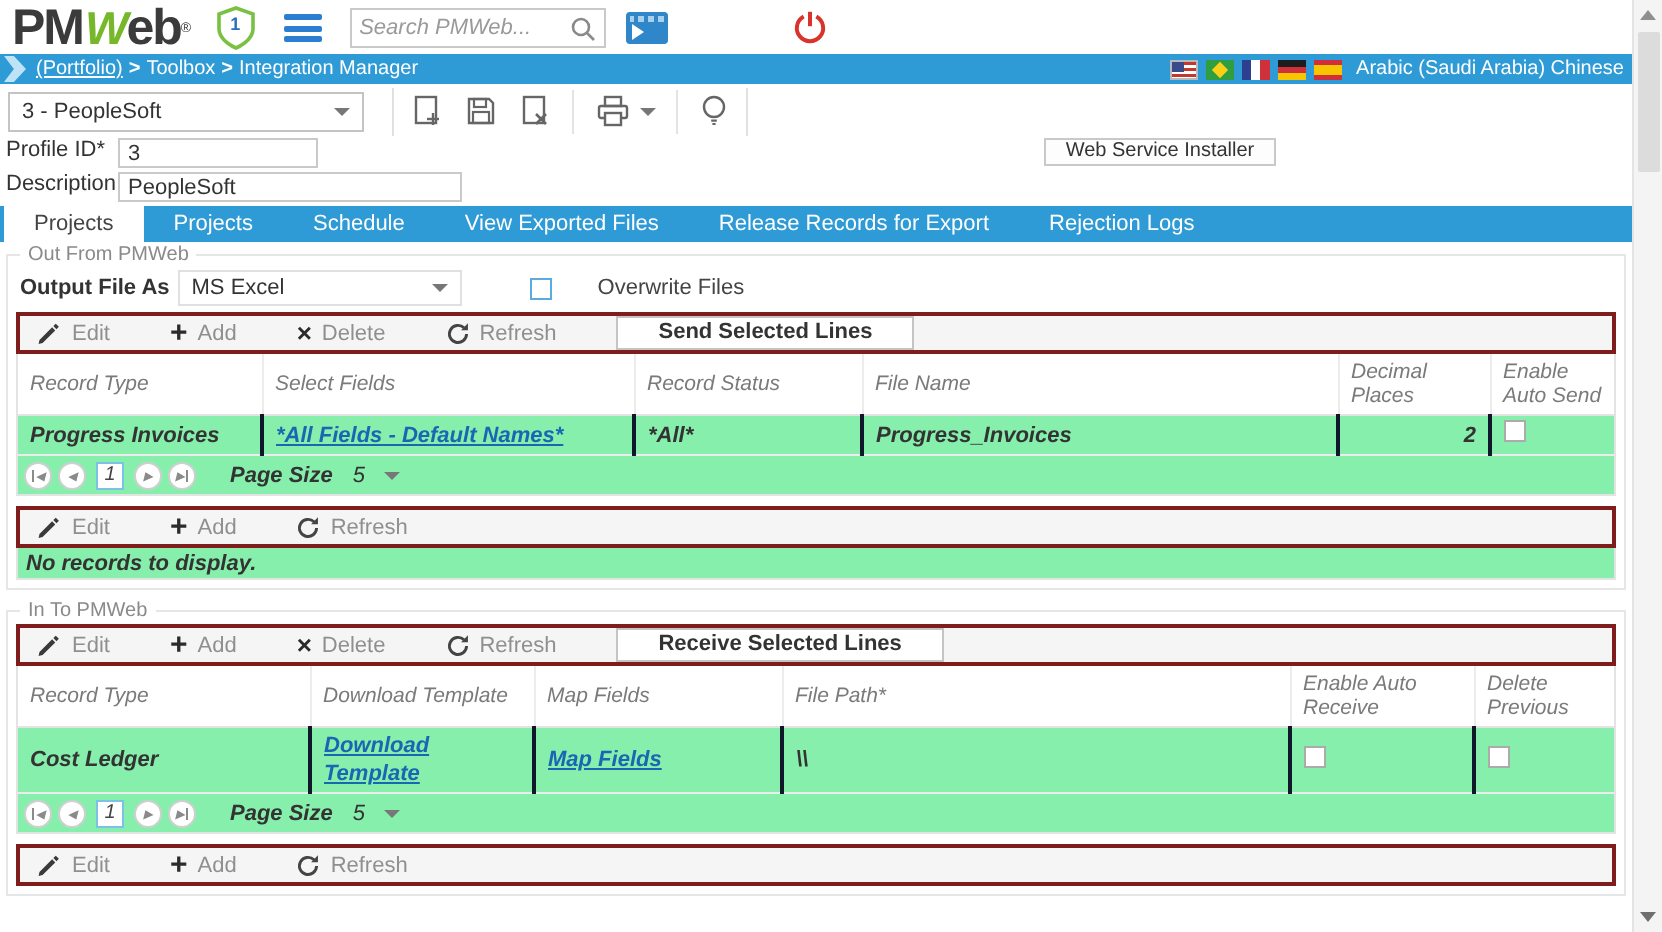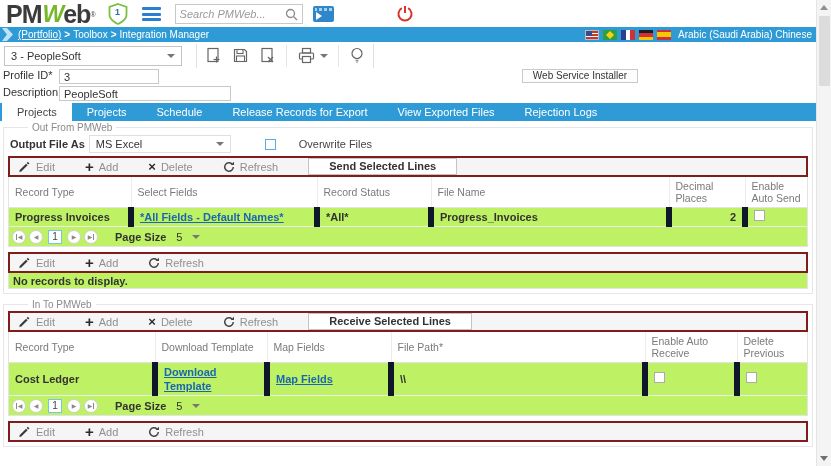--- a/index.html
+++ b/index.html
@@ -65,44 +65,44 @@
   .in-desc { width:172px; }
   .wsinstaller { position:absolute; left:522px; top:69px; width:116px; height:14px; background:#fdfdfd; border:1px solid #c9c9c9; font-size:10px; color:#333; text-align:center; line-height:12px; cursor:pointer; }
 
   
   .tabs { display:flex; background:#2f9bd6; height:18px; margin-top:2px; padding-left:2px; }
   .tab { color:#fff; font-size:11px; line-height:18px; padding:0 15px; cursor:pointer; white-space:nowrap; }
   .tab.active { background:#fff; color:#444; }
 
   
   .fs { position:relative; border:1px solid #e6e6e6; margin:6px 3px 0 3px; padding:6px 4px 4px 4px; }
-  .fs-legend { position:absolute; top:-6px; left:24px; background:#fff; padding:0 4px; color:#8a8a8a; font-size:10px; }
+  .fs-legend { position:absolute; top:-6px; left:6px; background:#fff; padding:0 4px; color:#8a8a8a; font-size:10px; }
   .fs-in { margin-top:10px; }
 
   .outrow { display:flex; align-items:center; height:18px; margin:1px 0 3px 2px; }
   .outrow .blabel { font-weight:bold; margin-right:4px; }
   .out-dd { width:142px; height:18px; border:1px solid #e0e0e0; }
   .cbx { width:11px; height:11px; border:1px solid #ababab; background:#fff; display:inline-block; cursor:pointer; }
   .cbx-blue { border-color:#5aabdf; }
   .cbxwrap { display:flex; align-items:center; gap:23px; margin-left:34px; }
   .cbxwrap span.lab { color:#444; }
 
   
   .gtoolbar { background:#f5f5f5; border:2px solid #7f1d1d; height:21px; display:flex; align-items:center; padding:0 8px; }
   .tbtn { display:flex; align-items:center; gap:5px; color:#8f8f8f; font-size:11px; margin-right:30px; cursor:pointer; }
   .tbtn .plus { font-size:15px; font-weight:bold; color:#2b2b2b; line-height:11px; }
   .tbtn .xmark { font-size:13px; font-weight:bold; color:#2b2b2b; line-height:11px; }
   .action-btn { background:#fff; border:1px solid #c4c4c4; font-weight:bold; font-size:11px; color:#333; height:17px; line-height:15px; padding:0 20px; cursor:pointer; }
 
   
-  .grid { border:1px solid #e3e3e3; border-top:none; background:#bef264; }
+  .grid { border:1px solid #e3e3e3; border-top:none; background:#86efac;font-style:italic; }
   table { width:100%; border-collapse:collapse; table-layout:fixed; font-size:11px; }
   th { font-weight:normal; color:#7a7a7a; text-align:left; font-size:10.5px; padding:3px 6px; border-right:1px solid #ececec; border-bottom:1px solid #e3e3e3; line-height:12px; vertical-align:middle; background:#fff; }
   th:last-child { border-right:none; }
-  td { font-weight:bold; color:#333; padding:2px 6px; border-right:6px solid #0f172a; border-bottom:1px solid #ececec; height:18px; line-height:14px; vertical-align:middle; }
+  td { font-weight:bold; color:#333; padding:2px 6px; border-right:2px solid #0f172a; border-bottom:1px solid #ececec; height:18px; line-height:14px; vertical-align:middle; }
   td:last-child { border-right:none; }
   td.num { text-align:right; }
   td a { color:#1a66b3; font-weight:bold; text-decoration:underline; cursor:pointer; }
   .empty-row { font-weight:bold; color:#333; padding:2px 4px; height:15px; line-height:13px; border-top:none; }
 
   
   .pager { display:flex; align-items:center; gap:3px; height:19px; padding:0 3px; }
   .pgbtn { width:14px; height:14px; border:1px solid #cfcfcf; border-radius:50%; background:#fff; color:#8a8a8a; font-size:6px; display:flex; align-items:center; justify-content:center; cursor:pointer; gap:1px; }
   .pgbtn .bar { display:inline-block; width:1px; height:6px; background:#8a8a8a; }
   .pgcur { width:14px; height:14px; border:1px solid #7cc2e8; background:#fff; color:#444; font-size:10px; display:flex; align-items:center; justify-content:center; margin:0 2px; cursor:pointer; }
@@ -242,22 +242,22 @@
       <label>Description</label>
       <input class="in-desc" type="text" value="PeopleSoft" style="">
     </div>
   </div>
   <button class="wsinstaller">Web Service Installer</button>
 
   <div class="tabs">
     <div class="tab active">Projects</div>
     <div class="tab">Projects</div>
     <div class="tab">Schedule</div>
+    <div class="tab">View Exported Files</div>
     <div class="tab">Release Records for Export</div>
-    <div class="tab">View Exported Files</div>
     <div class="tab">Rejection Logs</div>
   </div>
 
   <div class="fs">
     <div class="fs-legend">Out From PMWeb</div>
 
     <div class="outrow">
       <span class="blabel">Output File As</span>
       <div class="dd out-dd">
         <span class="txt">MS Excel</span>

